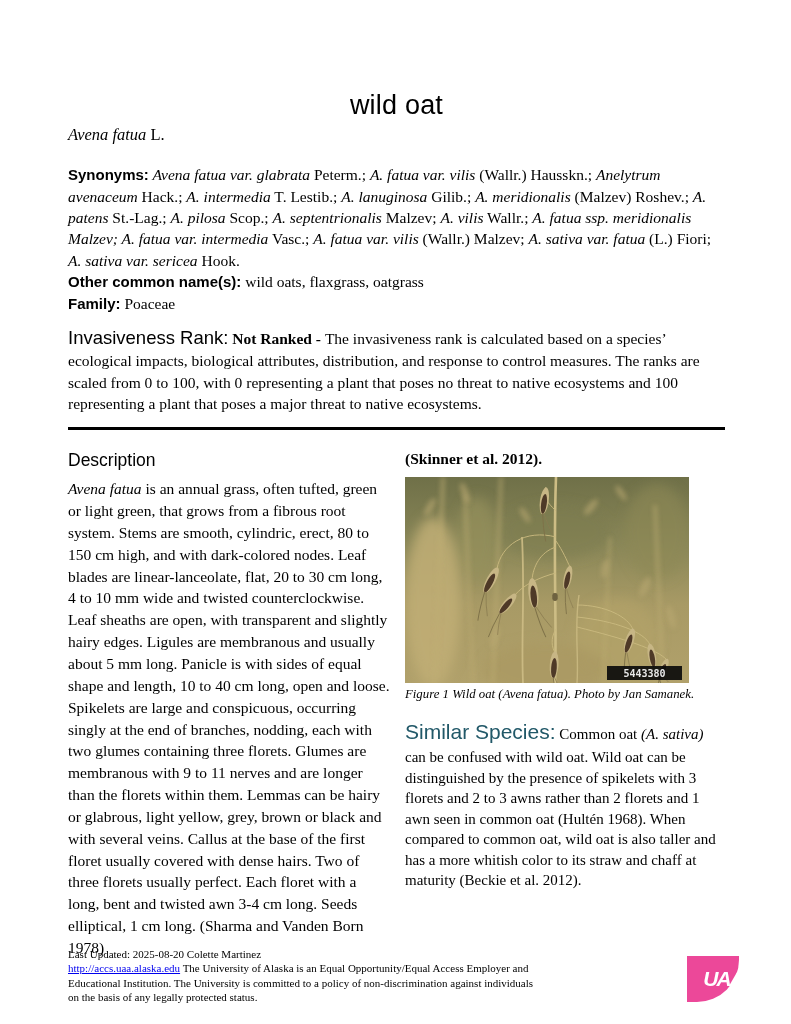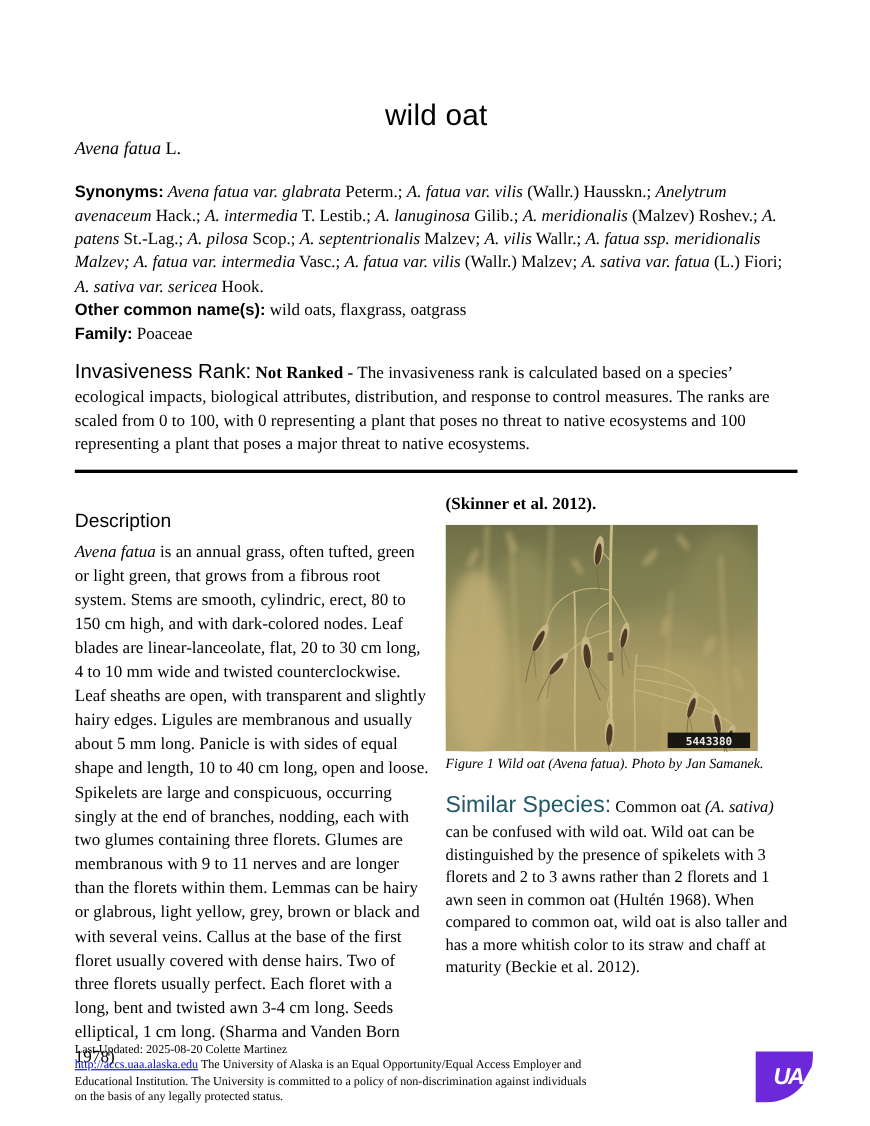--- a/index.html
+++ b/index.html
@@ -17,37 +17,37 @@
   .lbl { font-family:"Liberation Sans", sans-serif; font-weight:700; font-size:15px; }
 
   .inv { margin-top:10px; font-size:15.5px; line-height:1.38; }
   .inv-label { font-family:"Liberation Sans", sans-serif; font-size:18.5px; font-weight:400; }
   .inv-rank { font-weight:700; }
 
   .rule { border:0; border-top:3px solid #000; margin:13px 0 0; }
 
   .columns { display:flex; gap:15px; margin-top:17px; }
   .col-left { width:322px; }
-  .col-left h2 { margin:16px 0 0; font:400 17.5px/1.2 "Liberation Sans", sans-serif; }
+  .col-left h2 { margin:3px 0 0; font:400 17.5px/1.2 "Liberation Sans", sans-serif; }
   .col-left p { margin:7px 0 0; font-size:15.5px; line-height:1.41; }
   .col-right { width:318px; }
   .continuation { font-size:15.5px; margin-top:3px;font-weight:bold; }
 
   .photo-wrap { margin-top:9px; line-height:0; }
   .figure-caption { font-style:italic; font-size:12.8px; line-height:1.25; margin-top:4px; }
 
   .similar { margin-top:15px; font-size:15px; line-height:1.37; }
   .similar-label { font-family:"Liberation Sans", sans-serif; font-size:21px; color:#215868; }
 
   .footer { position:absolute; left:68px; right:52px; top:947px; display:flex; justify-content:space-between; align-items:flex-start; }
   .footer-text { width:478px; font-size:11px; line-height:1.3; }
   .footer-text a { color:#0000EE; text-decoration:underline; }
   .logo { display:flex; gap:8px; margin-top:9px; align-items:flex-start; }
   .logo-mark {
-    width:52px; height:46px; background:#6d28d9; border-radius:0 0 42px 0;
+    width:52px; height:46px; background:#ec4899; border-radius:0 0 42px 0;
     color:#fff; display:flex; align-items:center; justify-content:center;
     font:italic 700 21px "Liberation Sans", sans-serif; letter-spacing:-2px;
     padding-right:4px; box-sizing:border-box;padding-left:24px;
   }
   .logo-text { padding-top:2px; }
   .logo-org { font-size:13.5px; line-height:1.12; font-family:"Liberation Serif", serif; }
   .logo-univ { font-size:8.6px; font-variant:small-caps; letter-spacing:0.4px; margin-top:1px; }
 </style>
 </head>
 <body>

